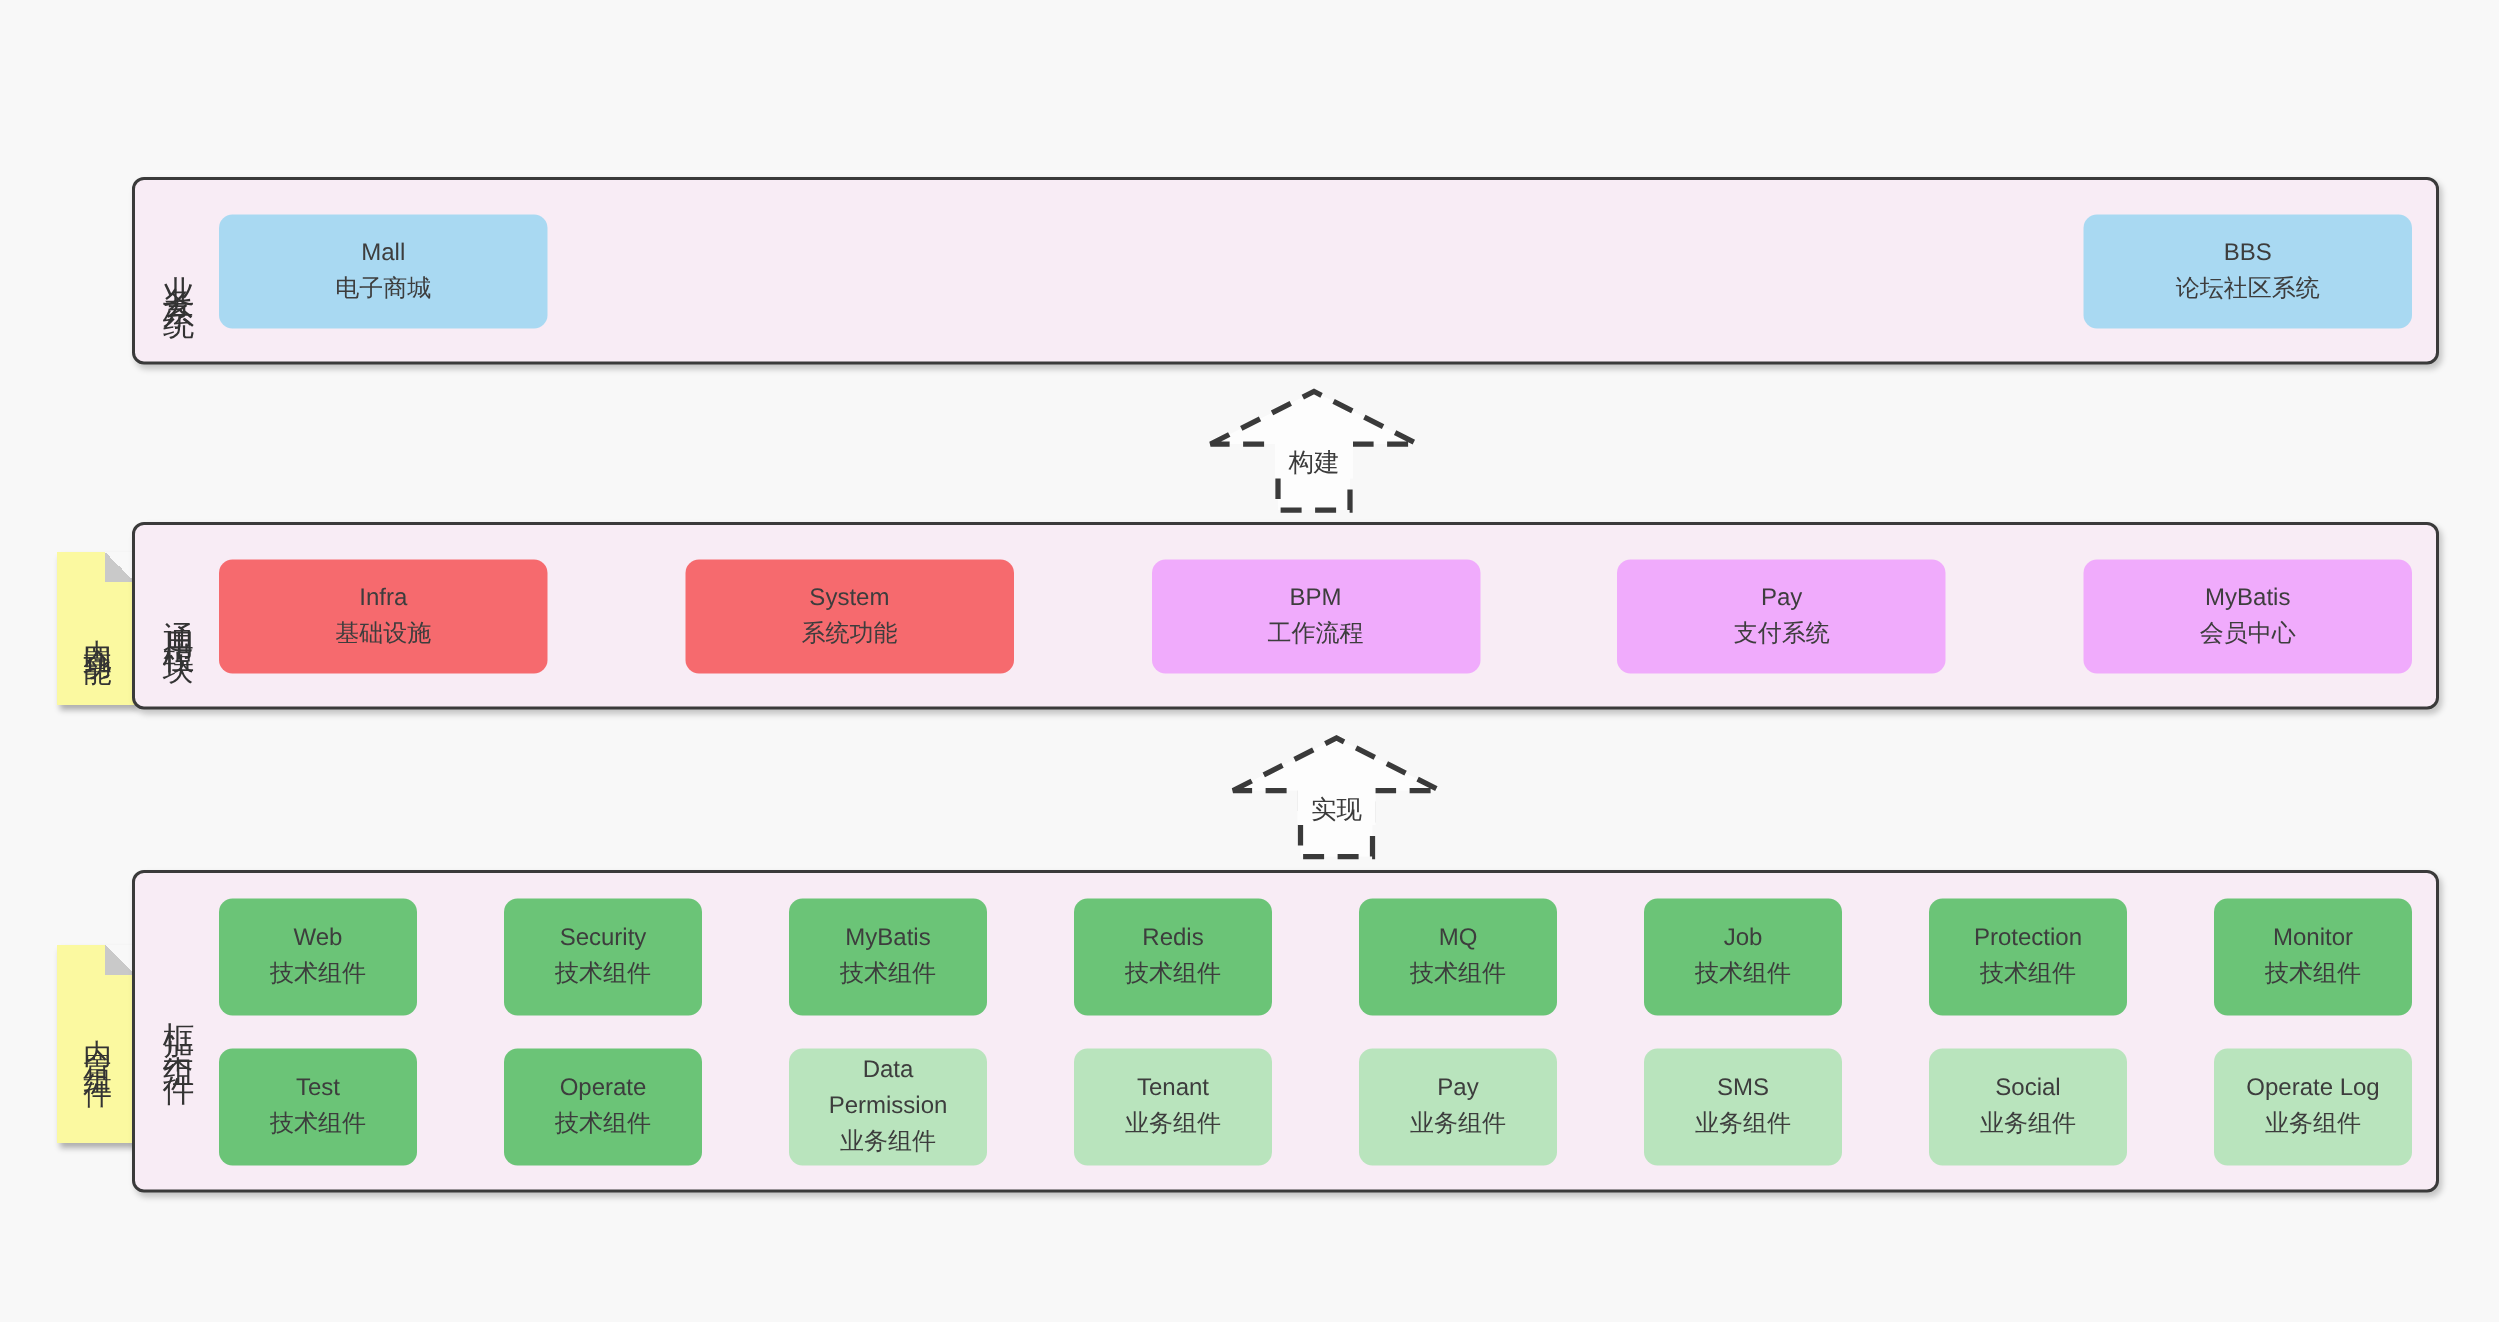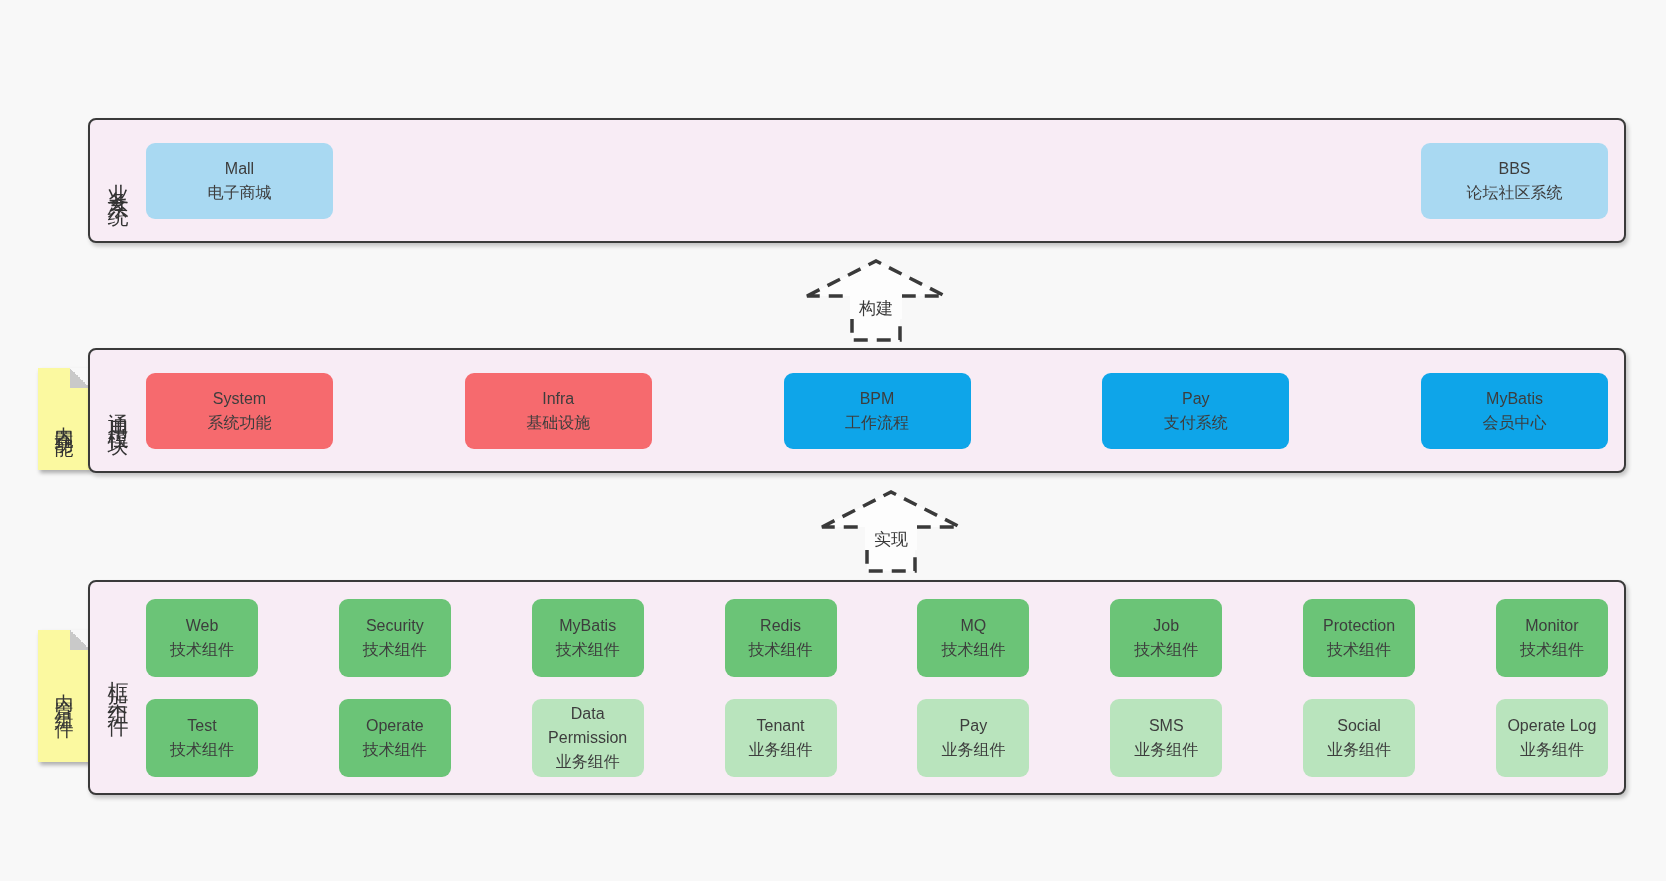--- a/index.html
+++ b/index.html
@@ -34,26 +34,26 @@
   .boxes-col{
     flex:1;display:flex;flex-direction:column;justify-content:center;
     gap:22px;padding:0 16px 0 4px;
   }
   .boxes-row{display:flex;justify-content:space-between;}
   .box{
     border-radius:9px;display:flex;flex-direction:column;
     align-items:center;justify-content:center;text-align:center;
     font-size:16px;line-height:1.5;color:#3d3d3d;
   }
-  .box.wide{width:187px;height:76px;}
-  .box.small{width:112px;height:78px;}
+  .box.wide{width:219px;height:76px;}
+  .box.small{width:132px;height:78px;}
   .box.small span:first-child{max-width:112px;}
   .blue{background:#a9d9f2;}
   .red{background:#f66a6e;}
-  .pink{background:#0ea5e9;}
+  .pink{background:#f0abfc;}
   .green{background:#6bc477;}
   .lightgreen{background:#b9e4bd;}
   .sticky{
     position:absolute;left:38px;width:52px;background:#fbf9a0;
     box-shadow:2px 3px 4px rgba(0,0,0,0.3);
     display:flex;align-items:center;justify-content:center;z-index:0;
   }
   .sticky::before{
     content:"";position:absolute;top:0;right:0;width:20px;height:20px;
     background:linear-gradient(225deg,#f8f8f8 0 50%,#c9c9c9 50% 100%);
@@ -100,26 +100,26 @@
   <rect x="47" y="37" width="52" height="26" fill="#fdfdfd"></rect>
   <text x="73" y="58" text-anchor="middle" font-size="17" fill="#3b3b3b">构建</text>
 </svg>
 
 <div class="section" id="section-modules">
   <div class="sec-label">
     <span>通用模块</span>
   </div>
   <div class="boxes">
     <div class="box wide red">
+      <span>Infra</span>
+      <span>基础设施</span>
+    </div>
+    <div class="box wide red">
       <span>System</span>
       <span>系统功能</span>
-    </div>
-    <div class="box wide red">
-      <span>Infra</span>
-      <span>基础设施</span>
     </div>
     <div class="box wide pink">
       <span>BPM</span>
       <span>工作流程</span>
     </div>
     <div class="box wide pink">
       <span>Pay</span>
       <span>支付系统</span>
     </div>
     <div class="box wide pink">

